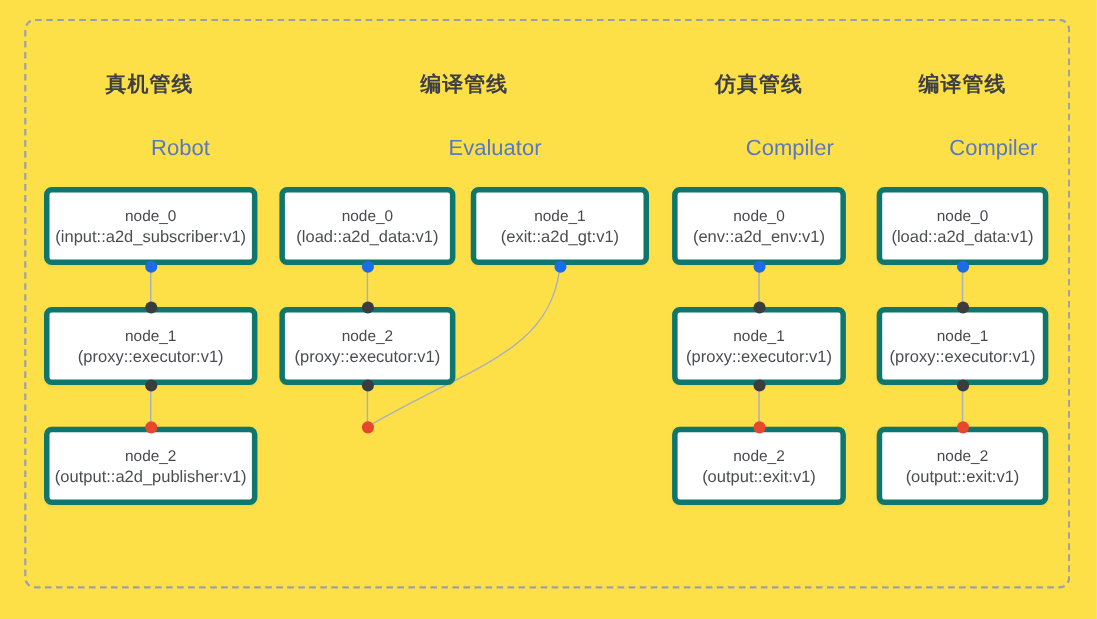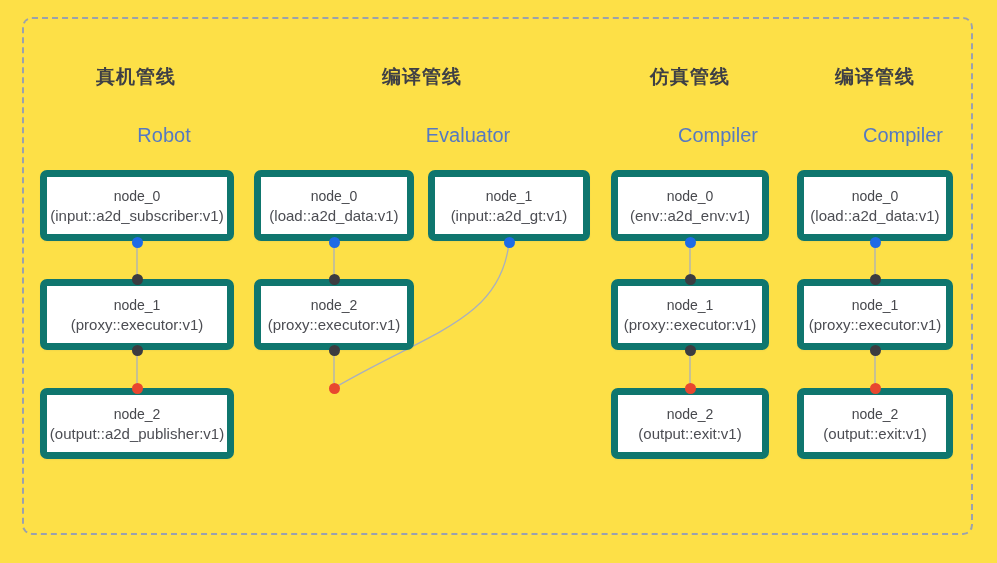--- a/index.html
+++ b/index.html
@@ -46,21 +46,21 @@
   }
   .edges path{
     fill:none;
     stroke:#a9b0be;
     stroke-width:1.3;
   }
   .node-box{
     position:absolute;
     height:71px;
     background:#ffffff;
-    border:7px solid #0f766e;
+    border:5px solid #0f766e;
     border-radius:7px;
     box-sizing:border-box;
     display:flex;
     flex-direction:column;
     align-items:center;
     justify-content:center;
     gap:5px;
     z-index:2;
     box-shadow:0 1px 2px rgba(80,90,120,0.06);
   }
@@ -101,21 +101,21 @@
 <div class="canvas">
 
   <div class="frame"></div>
 
   <div class="title-zh" style="left:136px">真机管线</div>
   <div class="title-zh" style="left:422px">编译管线</div>
   <div class="title-zh" style="left:690px">仿真管线</div>
   <div class="title-zh" style="left:875px">编译管线</div>
 
   <div class="title-en" style="left:136px">Robot</div>
-  <div class="title-en" style="left:440px">Evaluator</div>
+  <div class="title-en" style="left:422px">Evaluator</div>
   <div class="title-en" style="left:690px">Compiler</div>
   <div class="title-en" style="left:875px">Compiler</div>
 
   <svg class="edges" viewBox="0 0 997 563">
     <path d="M137,242 L137,279"></path>
     <path d="M137,350 L137,388"></path>
     <path d="M334,242 L334,279"></path>
     <path d="M334,350 L334,388"></path>
     <path d="M509,243 C500,320 430,332 334,388"></path>
     <path d="M690,242 L690,279"></path>
@@ -136,21 +136,21 @@
     <div class="node-name">node_2</div>
     <div class="node-spec">(output::a2d_publisher:v1)</div>
   </div>
 
   <div class="node-box c2 r1">
     <div class="node-name">node_0</div>
     <div class="node-spec">(load::a2d_data:v1)</div>
   </div>
   <div class="node-box c2b r1">
     <div class="node-name">node_1</div>
-    <div class="node-spec">(input::a2d_gt:v1)</div>
+    <div class="node-spec">(exit::a2d_gt:v1)</div>
   </div>
   <div class="node-box c2 r2">
     <div class="node-name">node_2</div>
     <div class="node-spec">(proxy::executor:v1)</div>
   </div>
 
   <div class="node-box c3 r1">
     <div class="node-name">node_0</div>
     <div class="node-spec">(env::a2d_env:v1)</div>
   </div>

